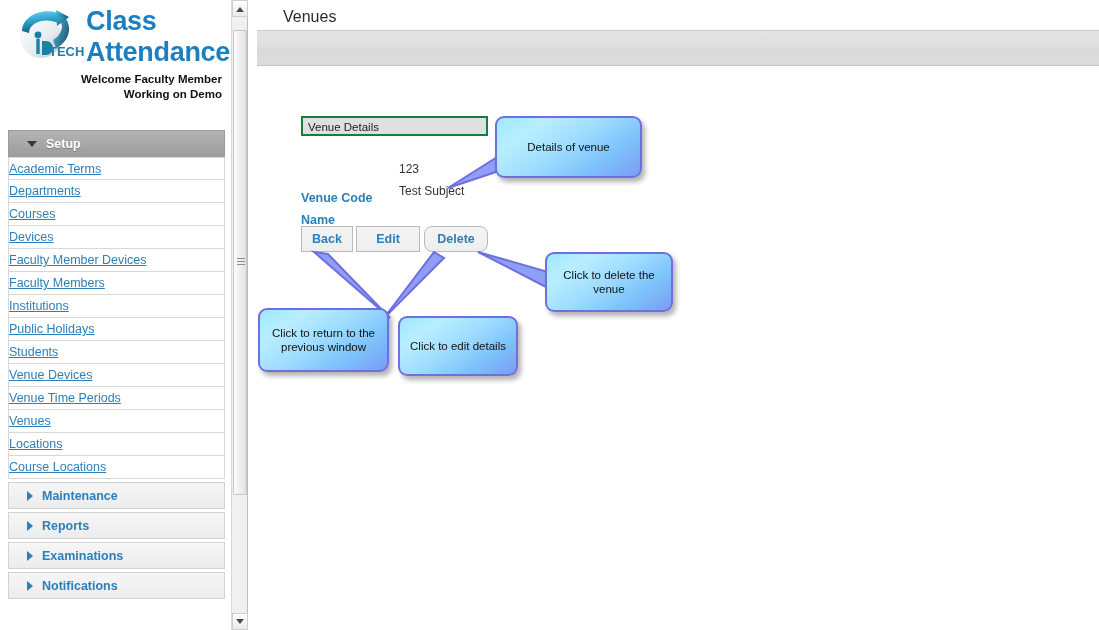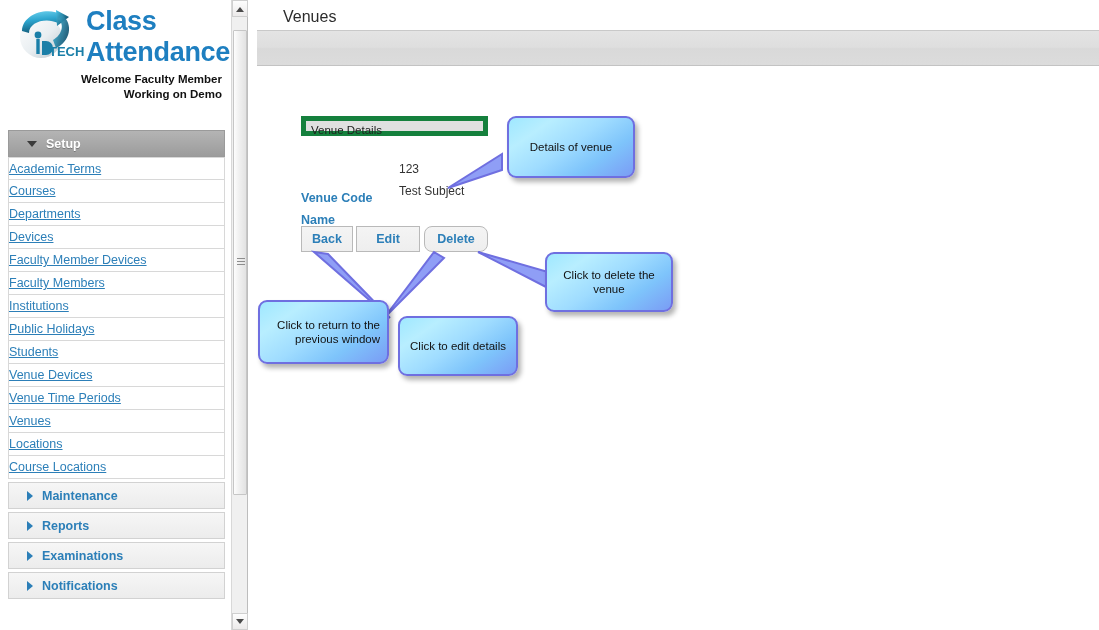--- a/index.html
+++ b/index.html
@@ -196,21 +196,21 @@
     color: #2c2c2c;
     font-weight: normal;
   }
 
   
   #details-title {
     position: absolute;
     left: 51px; top: 116px;
     width: 187px; height: 20px;
     background: #e0e0e0;
-    border: 5px solid #15803d;
+    border: 2px solid #15803d;
     font-size: 11.5px;
     color: #202020;
     line-height: 19px;
     padding-left: 5px;
     font-weight: normal;
   }
   .field-label {
     position: absolute;
     color: #2c7fb8;
     font-size: 12.5px;
@@ -266,22 +266,22 @@
     position: absolute;
     z-index: 4;
     overflow: visible;
   }
   .tail polygon {
     fill: #8f9ef6;
     stroke: #6f6fe0;
     stroke-width: 2;
   }
 
-  #co-details { left: 245px; top: 116px; width: 128px; height: 62px; margin-left: 12px; }
-  #co-back    { left:   8px; top: 300px; width: 131px; height: 64px; text-align: right; }
+  #co-details { left: 245px; top: 116px; width: 147px; height: 62px; }
+  #co-back    { left:   8px; top: 308px; width: 131px; height: 64px; }
   #co-edit    { left: 148px; top: 316px; width: 120px; height: 60px; }
   #co-delete  { left: 295px; top: 252px; width: 128px; height: 60px; }
 </style>
 </head>
 <body>
 
 <div id="app">
 
   <div id="sidebar">
 
@@ -324,22 +324,22 @@
       </div>
     </div>
 
     <div id="accordion">
 
       <div class="sec-head open">
         <span class="tri down"></span><span>Setup</span>
       </div>
       <div class="sec-body">
         <div class="nav-item"><a href="#">Academic Terms</a></div>
+        <div class="nav-item"><a href="#">Departments</a></div>
         <div class="nav-item"><a href="#">Courses</a></div>
-        <div class="nav-item"><a href="#">Departments</a></div>
         <div class="nav-item"><a href="#">Devices</a></div>
         <div class="nav-item"><a href="#">Faculty Member Devices</a></div>
         <div class="nav-item"><a href="#">Faculty Members</a></div>
         <div class="nav-item"><a href="#">Institutions</a></div>
         <div class="nav-item"><a href="#">Public Holidays</a></div>
         <div class="nav-item"><a href="#">Students</a></div>
         <div class="nav-item"><a href="#">Venue Devices</a></div>
         <div class="nav-item"><a href="#">Venue Time Periods</a></div>
         <div class="nav-item"><a href="#">Venues</a></div>
         <div class="nav-item"><a href="#">Locations</a></div>

